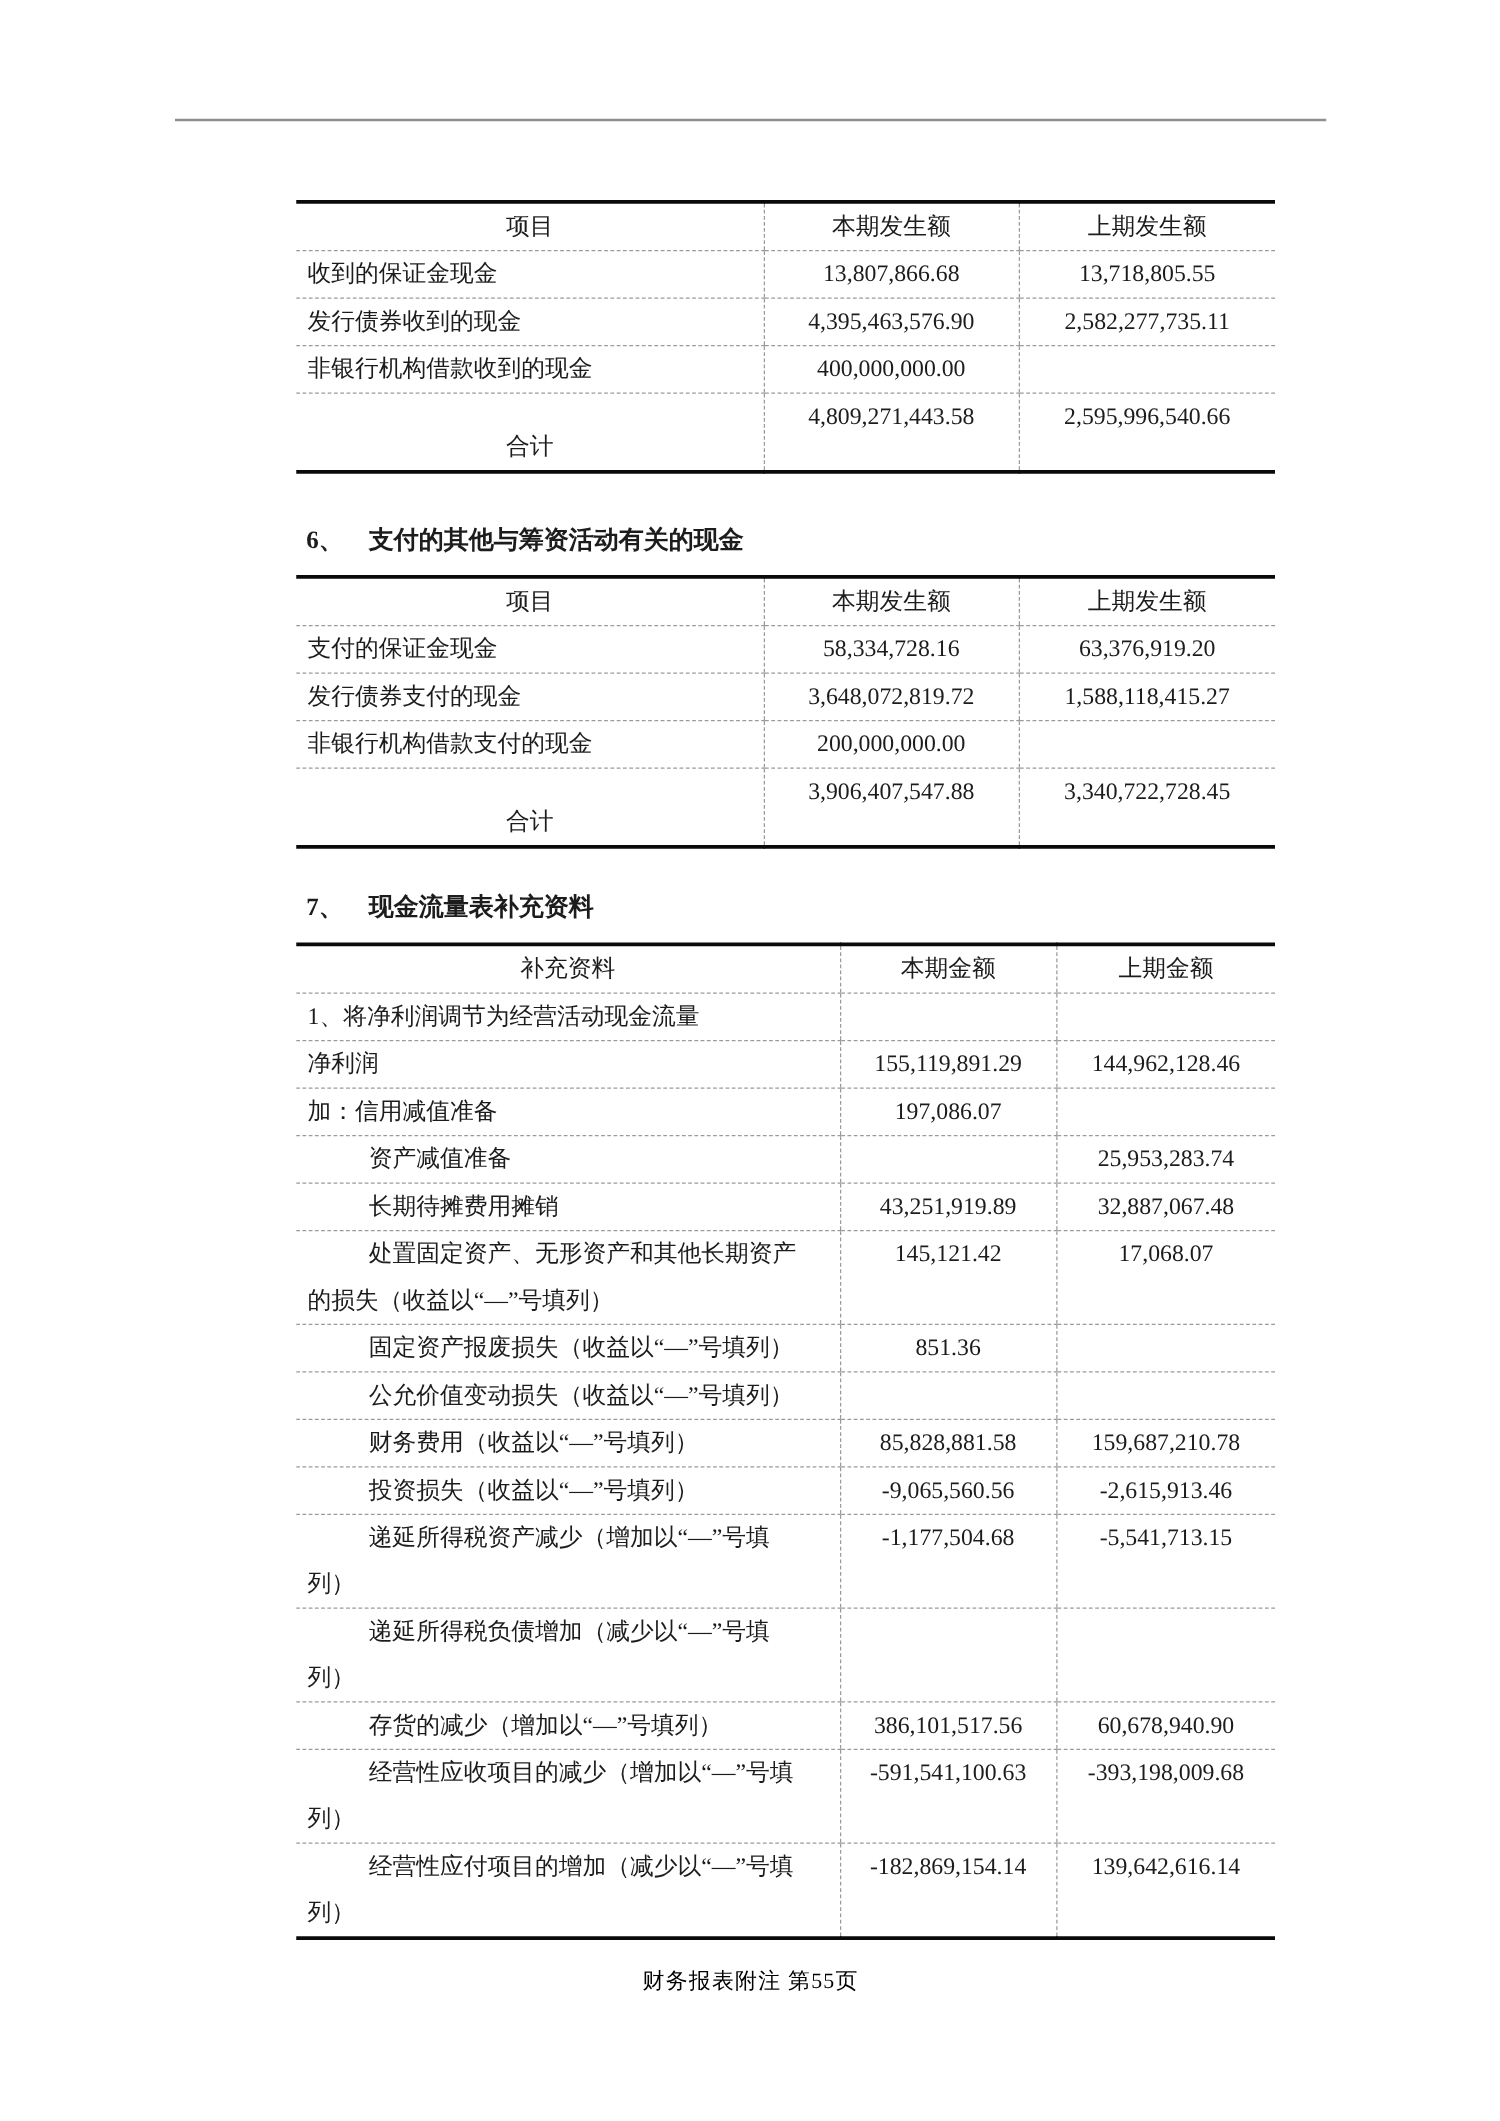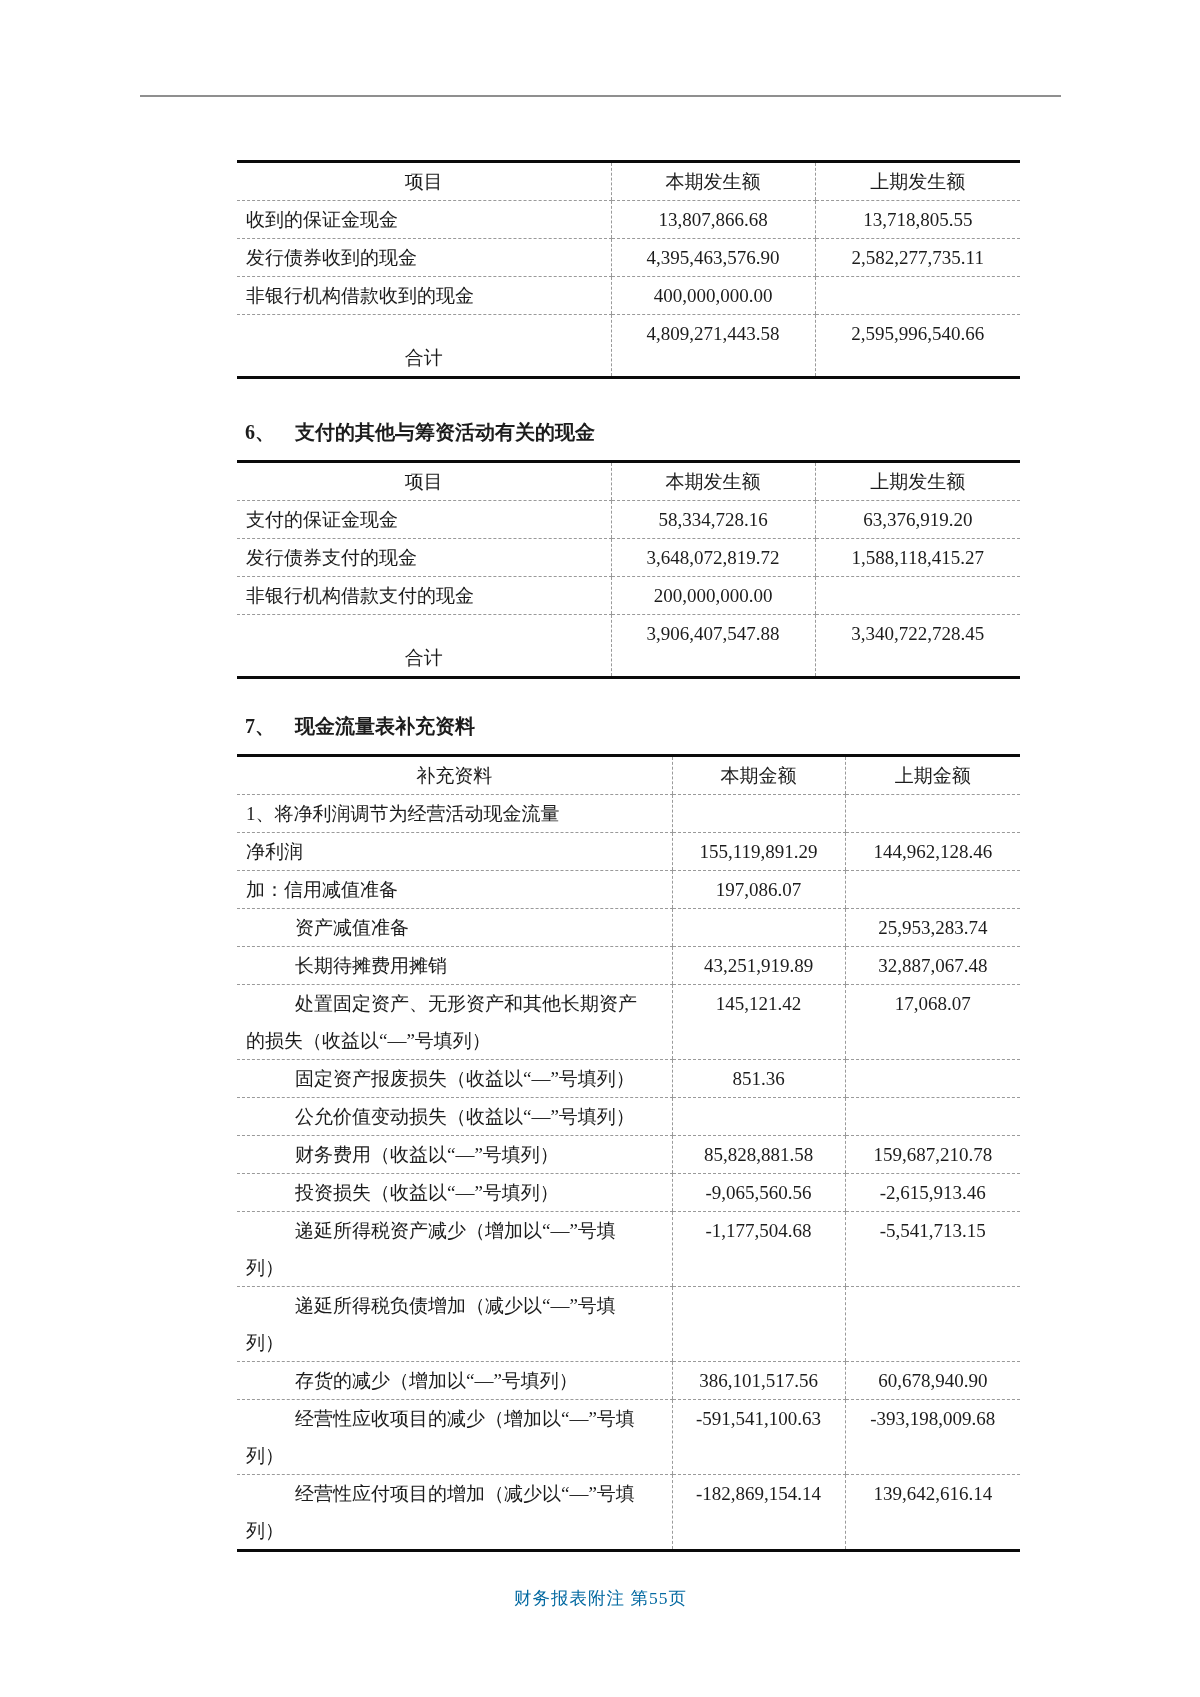--- a/index.html
+++ b/index.html
@@ -49,23 +49,22 @@
     font-size:20px;
     line-height:27px;
   }
   .sec-num{width:58px;padding-left:8px;box-sizing:border-box;}
   .gap-after-t1{margin-bottom:40px;}
   .gap-after-h6{margin-bottom:14px;}
   .gap-after-t2{margin-bottom:34px;}
   .gap-after-h7{margin-bottom:14px;}
   .footer{
     position:absolute;left:140px;top:1572px;width:921px;
-    text-align:center;font-size:17.5px;color:#0369a1;
+    text-align:center;font-size:17.5px;color:#000000;
     letter-spacing:1px;
-    margin-top:14px;
   }
 </style>
 </head>
 <body>
 
 <div class="page">
 
   <div class="top-rule"></div>
 
   <div class="content">

